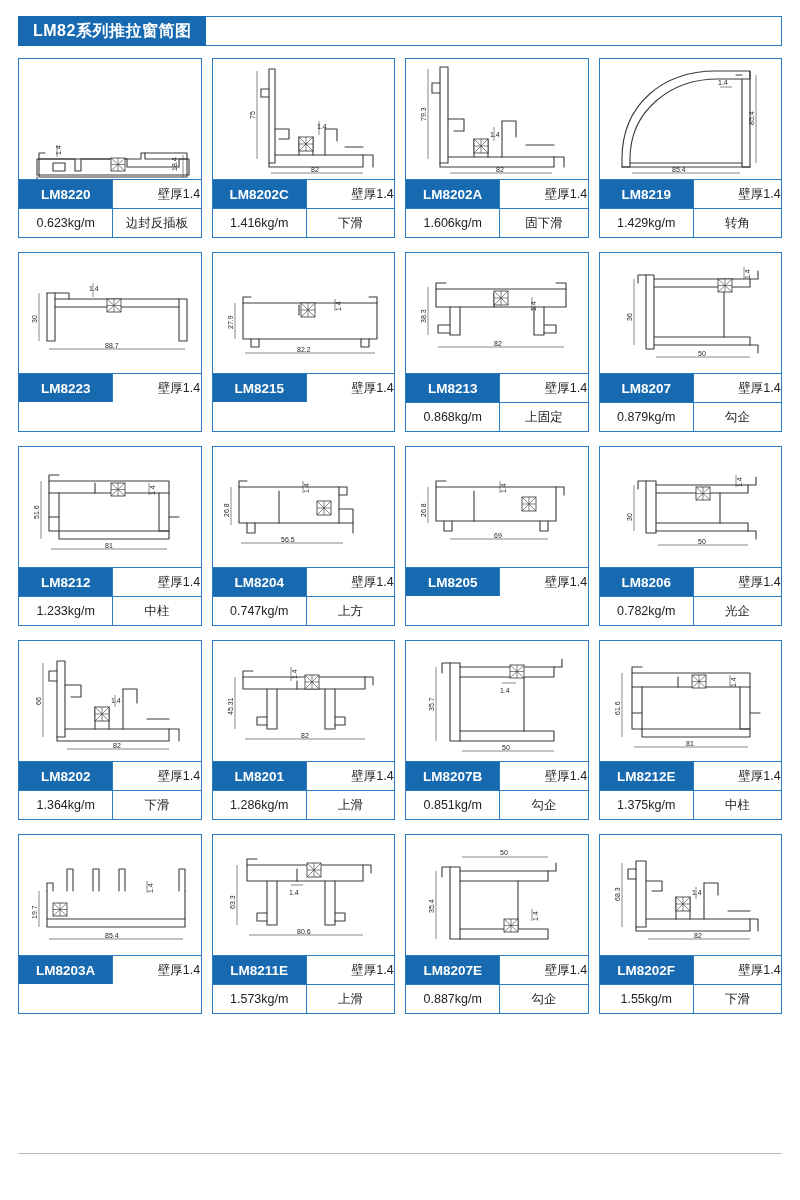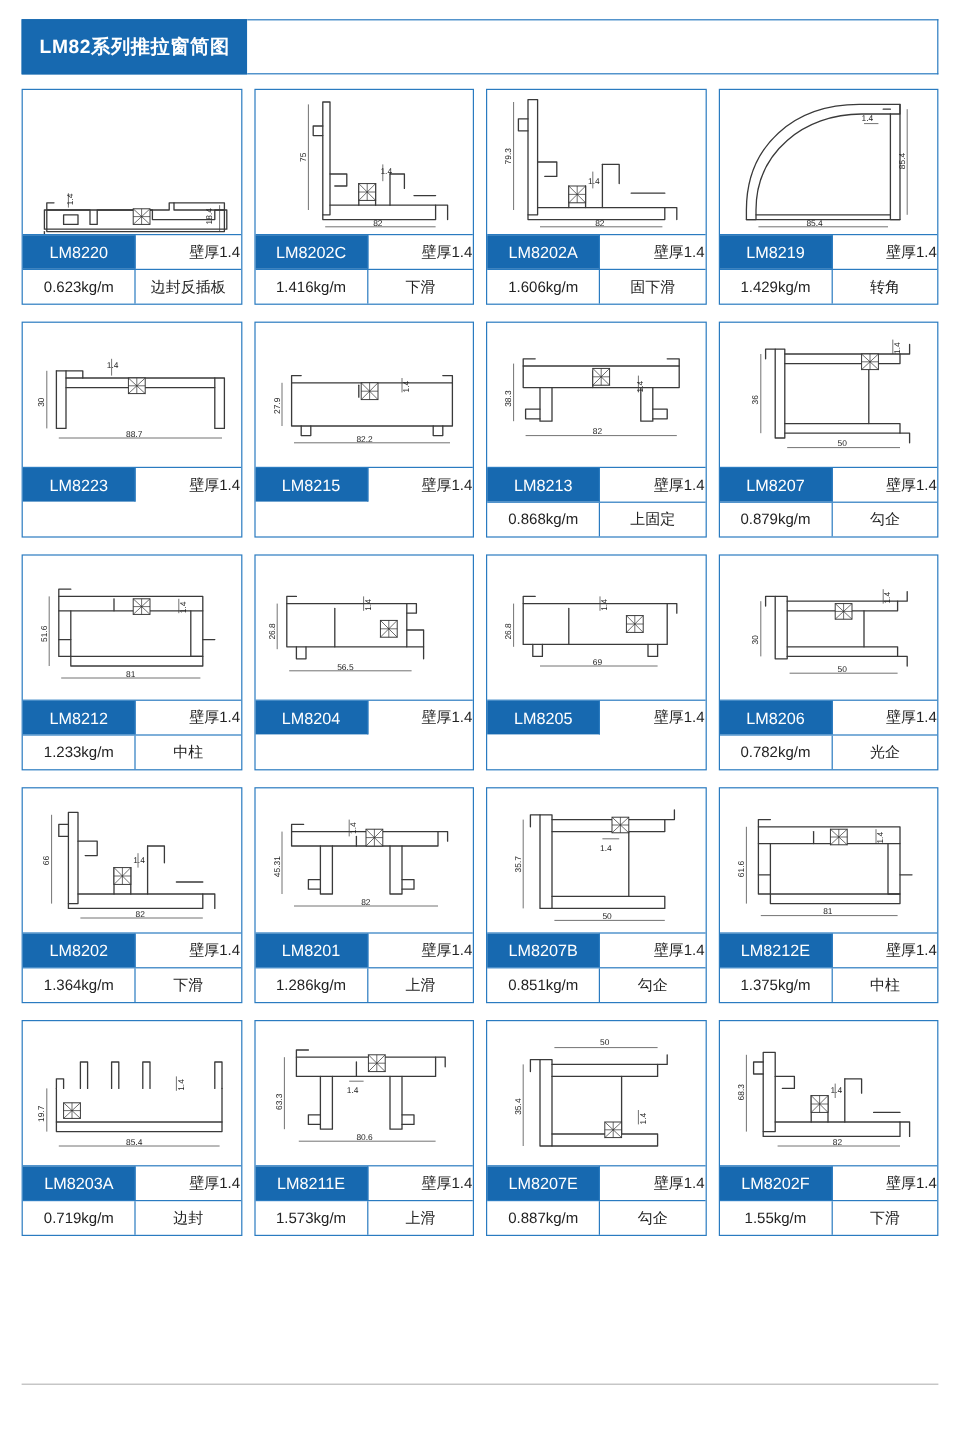--- a/index.html
+++ b/index.html
@@ -19,21 +19,21 @@
     height: 1200px;
     position: relative;
     box-sizing: border-box;
     padding: 0 18px;
   }
 
   
   .title-bar {
     margin-top: 16px;
     margin-bottom: 12px;
-    height: 46px;
+    height: 30px;
     display: flex;
     align-items: stretch;
   }
   .title-box {
     background: #1769b0;
     color: #ffffff;
     font-size: 16px;
     font-weight: bold;
     letter-spacing: 0.5px;
     padding: 0 14px;
@@ -85,21 +85,21 @@
   .cell-left {
     width: 52%;
     border-right: 1px solid #2a7bc0;
   }
   .cell-right {
     width: 48%;
   }
   .row-code .cell-left {
     background: #1769b0;
     color: #ffffff;
-    font-weight: normal;
+    font-weight: bold;
     font-size: 13.5px;
   }
   .row-code .cell-right {
     color: #222;
     font-size: 12.5px;
     padding-left: 44px;
   }
   .row-weight .cell-left,
   .row-weight .cell-right {
     color: #222;
@@ -453,20 +453,24 @@
           </g>
           <text class="dimtxt" x="16" y="70" transform="rotate(-90 16 70)">26.8</text>
           <text class="dimtxt" x="96" y="46" transform="rotate(-90 96 46)">1.4</text>
           <text class="dimtxt" x="68" y="95">56.5</text>
         </svg>
       </div>
       <div class="row row-code">
         <div class="cell-left">LM8204</div>
         <div class="cell-right">壁厚1.4</div>
       </div>
+      <div class="row row-weight">
+        <div class="cell-left">0.747kg/m</div>
+        <div class="cell-right">上方</div>
+      </div>
     </div>
 
     <div class="card">
       <div class="fig">
         <svg viewBox="0 0 180 120" width="180" height="120">
           <g class="pf">
             <path d="M30 40 L150 40 L150 74 L30 74 Z"></path>
             <path d="M30 40 L30 34 L40 34"></path>
             <path d="M150 40 L158 40 L158 48"></path>
             <path d="M38 74 L38 84 L46 84 L46 74"></path>
@@ -686,24 +690,20 @@
           </g>
           <text class="dimtxt" x="18" y="84" transform="rotate(-90 18 84)">19.7</text>
           <text class="dimtxt" x="134" y="58" transform="rotate(-90 134 58)">1.4</text>
           <text class="dimtxt" x="86" y="103">85.4</text>
         </svg>
       </div>
       <div class="row row-code">
         <div class="cell-left">LM8203A</div>
         <div class="cell-right">壁厚1.4</div>
       </div>
-      <div class="row row-weight">
-        <div class="cell-left">0.719kg/m</div>
-        <div class="cell-right">边封</div>
-      </div>
     </div>
 
     <div class="card">
       <div class="fig">
         <svg viewBox="0 0 180 120" width="180" height="120">
           <g class="pf">
             <path d="M34 30 L150 30 L150 46 L34 46 Z"></path>
             <path d="M34 30 L34 24 L44 24"></path>
             <path d="M150 30 L158 30 L158 38"></path>
             <path d="M54 46 L54 90 L64 90 L64 46"></path>

